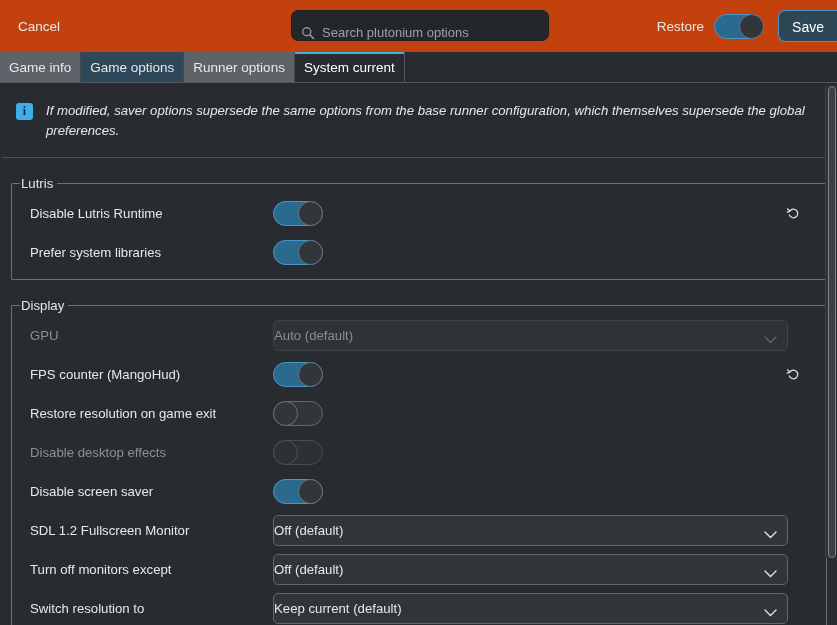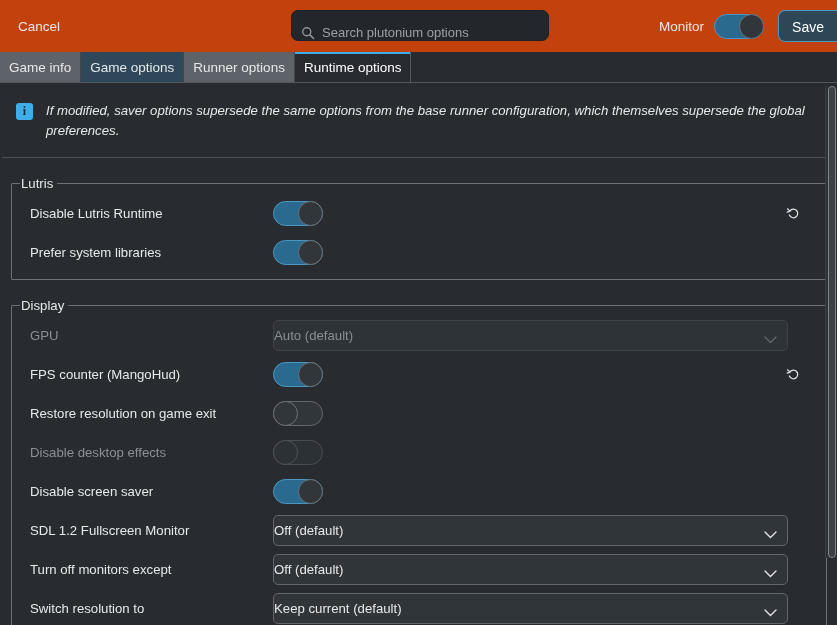--- a/index.html
+++ b/index.html
@@ -281,41 +281,41 @@
     <span class="search-icon">
       <svg width="14" height="14" viewBox="0 0 16 16">
         <circle cx="6.6" cy="6.6" r="4.6" fill="none" stroke="#b9bfc4" stroke-width="1.6"></circle>
         <line x1="10.1" y1="10.1" x2="14.3" y2="14.3" stroke="#b9bfc4" stroke-width="1.8" stroke-linecap="round"></line>
       </svg>
     </span>
     <input class="search-input" type="text" placeholder="Search plutonium options" style="">
   </div>
 
   <div class="hdr-right">
-    <span class="adv-label">Monitor</span>
+    <span class="adv-label">Restore</span>
     <div class="sw on">
       <span class="track"></span>
       <span class="knob"></span>
     </div>
     <button class="save-btn">Save</button>
   </div>
 </div>
 
 <div class="tabbar">
   <div class="tab">
       <span>Game info</span>
     </div>
   <div class="tab alt">
       <span>Game options</span>
     </div>
   <div class="tab">
       <span>Runner options</span>
     </div>
   <div class="tab active">
-      <span>Runtime options</span>
+      <span>System current</span>
     </div>
 </div>
 
 <div class="content">
 
   <div class="info-banner">
     <span class="info-icon">i</span>
     <span class="info-text">If modified, saver options supersede the same options from the base runner configuration, which themselves supersede the global preferences.</span>
   </div>
 

